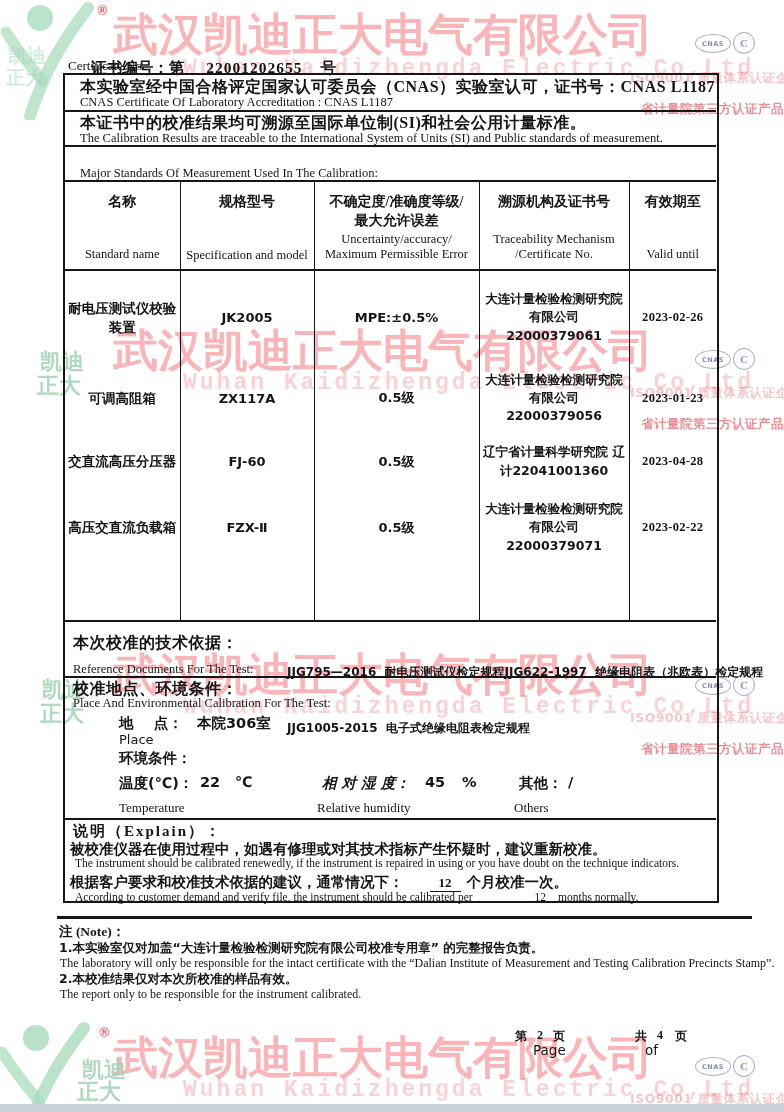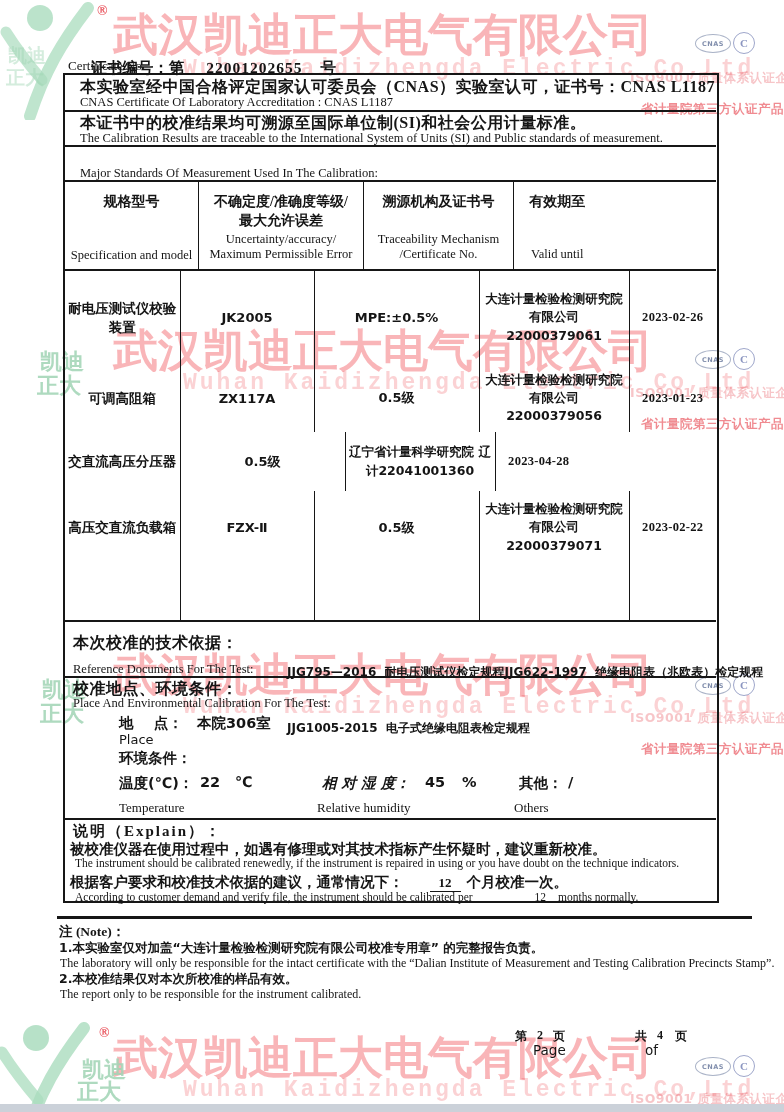--- a/index.html
+++ b/index.html
@@ -164,20 +164,24 @@
         <span class="zh-main" style="top:1px;">本证书中的校准结果均可溯源至国际单位制(SI)和社会公用计量标准。</span>
         <span class="en-sub" style="top:19px;">The Calibration Results are traceable to the International System of Units (SI) and Public standards of measurement.</span>
       </div>
 
       <div class="sec bt" style="top:70px;height:35px;">
         <span class="en-sub" style="top:19px;">Major Standards Of Measurement Used In The Calibration:</span>
       </div>
 
       <div class="tbl">
         <div class="trow thead">
+          <div class="tcell c1">
+            <span class="th-zh">名称</span>
+            <span class="th-en">Standard name</span>
+          </div>
           <div class="tcell c2">
             <span class="th-zh">规格型号</span>
             <span class="th-en">Specification and model</span>
           </div>
           <div class="tcell c3">
             <span class="th-zh">
                 <span style="display:block;">不确定度/准确度等级/</span>
                 <span style="display:block;">最大允许误差</span>
               </span>
             <span class="th-en">
@@ -228,20 +232,23 @@
           <div class="tcell c4">
               <span class="td-trace">大连计量检验检测研究院有限公司 22000379056</span>
             </div>
           <div class="tcell c5">
               <span class="td-date">2023-01-23</span>
             </div>
         </div>
         <div class="trow" style="height:59px;">
           <div class="tcell c1">
               <span class="td-zh">交直流高压分压器</span>
+            </div>
+          <div class="tcell c2">
+              <span class="td-lat">FJ-60</span>
             </div>
           <div class="tcell c3">
               <span class="td-lat">0.5级</span>
             </div>
           <div class="tcell c4">
               <span class="td-trace">辽宁省计量科学研究院 辽计22041001360</span>
             </div>
           <div class="tcell c5">
               <span class="td-date">2023-04-28</span>
             </div>

